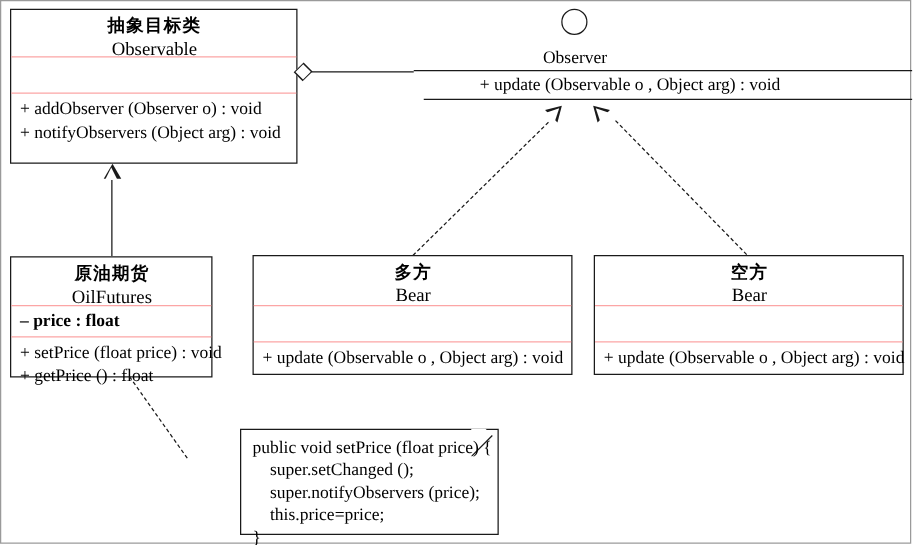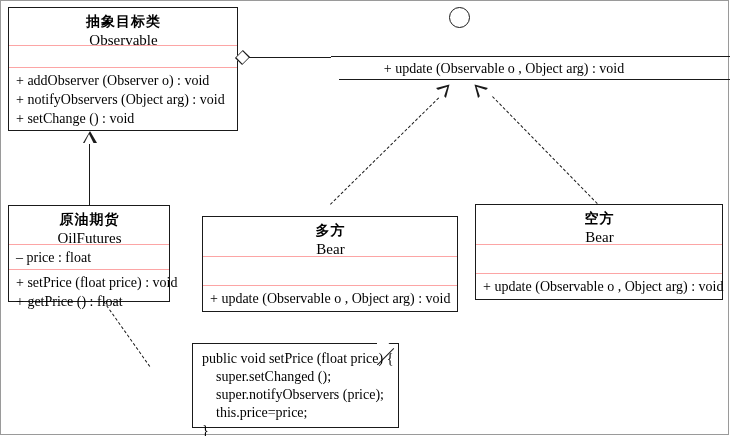--- a/index.html
+++ b/index.html
@@ -195,55 +195,55 @@
 
   <div class="uml-class" style="left:8px; top:7px; width:230px; height:124px;">
     <div class="uml-compartment uml-name" style="height:37px;">
       <span class="cn-name">抽象目标类</span>
       <span class="en-name">Observable</span>
     </div>
     <div class="uml-compartment empty-compartment" style="height:29px;"></div>
     <div class="uml-compartment" style="flex:1 1 auto;">
       <span class="member">+ addObserver (Observer o) : void</span>
       <span class="member">+ notifyObservers (Object arg) : void</span>
-      <span class="member">+ setChange () : void</span>
     </div>
   </div>
 
   <div id="observer-iface" style="left:0px; top:0px; width:730px; height:80px;">
     <div class="iface-circle" style="left:449px; top:7px;"></div>
+    <div class="iface-label" style="left:390px; top:39px; width:140px;">Observer</div>
     <div class="iface-rule" style="left:331px; top:56px; width:399px;"></div>
     <div class="iface-method" style="left:339px; top:60px; width:330px;">+ update (Observable o , Object arg) : void</div>
     <div class="iface-rule" style="left:339px; top:79px; width:391px;"></div>
   </div>
 
   <div class="diamond" style="left:236px; top:53px;"></div>
   <div class="conn-line h" style="left:249px; top:57px; width:82px;"></div>
 
   <div class="conn-line v" style="left:89px; top:142px; height:63px;"></div>
   <div class="tri-head" style="left:89.5px; top:143px;">
     <span class="outer"></span>
     <span class="inner"></span>
   </div>
 
   <div class="uml-class" style="left:8px; top:205px; width:162px; height:97px;">
     <div class="uml-compartment uml-name" style="height:38px;">
       <span class="cn-name">原油期货</span>
       <span class="en-name">OilFutures</span>
     </div>
-    <div class="uml-compartment" style="height:25px;">
+    <div class="uml-compartment" style="height:25px;font-weight:bold;">
       <span class="member">– price : float</span>
     </div>
     <div class="uml-compartment" style="flex:1 1 auto;">
       <span class="member">+ setPrice (float price) : void</span>
       <span class="member">+ getPrice () : float</span>
     </div>
   </div>
 
-  <div class="uml-class" style="left:202px; top:216px; width:256px; height:96px;">
+  <div class="uml-class" style="left:202px; top:204px; width:256px; height:96px;">
     <div class="uml-compartment uml-name" style="height:39px;">
       <span class="cn-name">多方</span>
       <span class="en-name">Bear</span>
     </div>
     <div class="uml-compartment empty-compartment" style="height:29px;"></div>
     <div class="uml-compartment" style="flex:1 1 auto; text-align:left;">
       <span class="member">+ update (Observable o , Object arg) : void</span>
     </div>
   </div>
 

